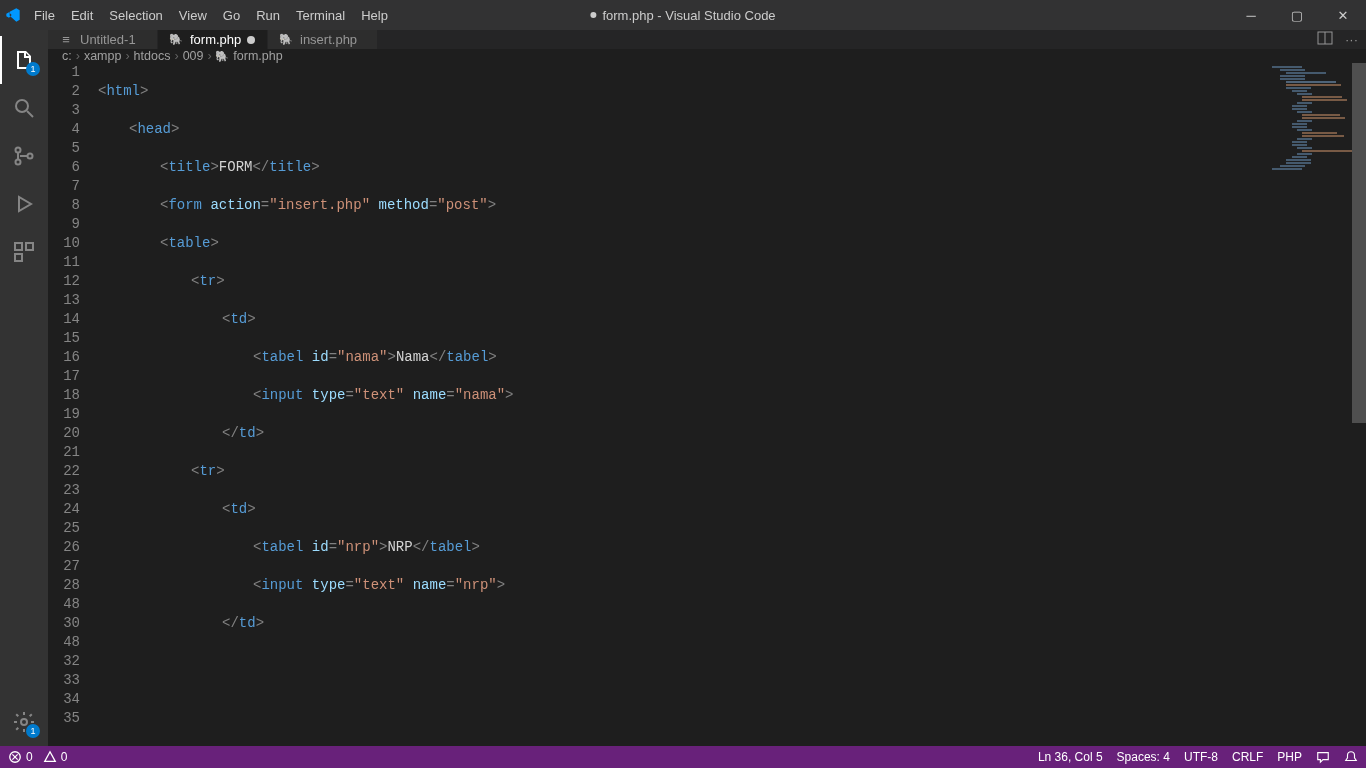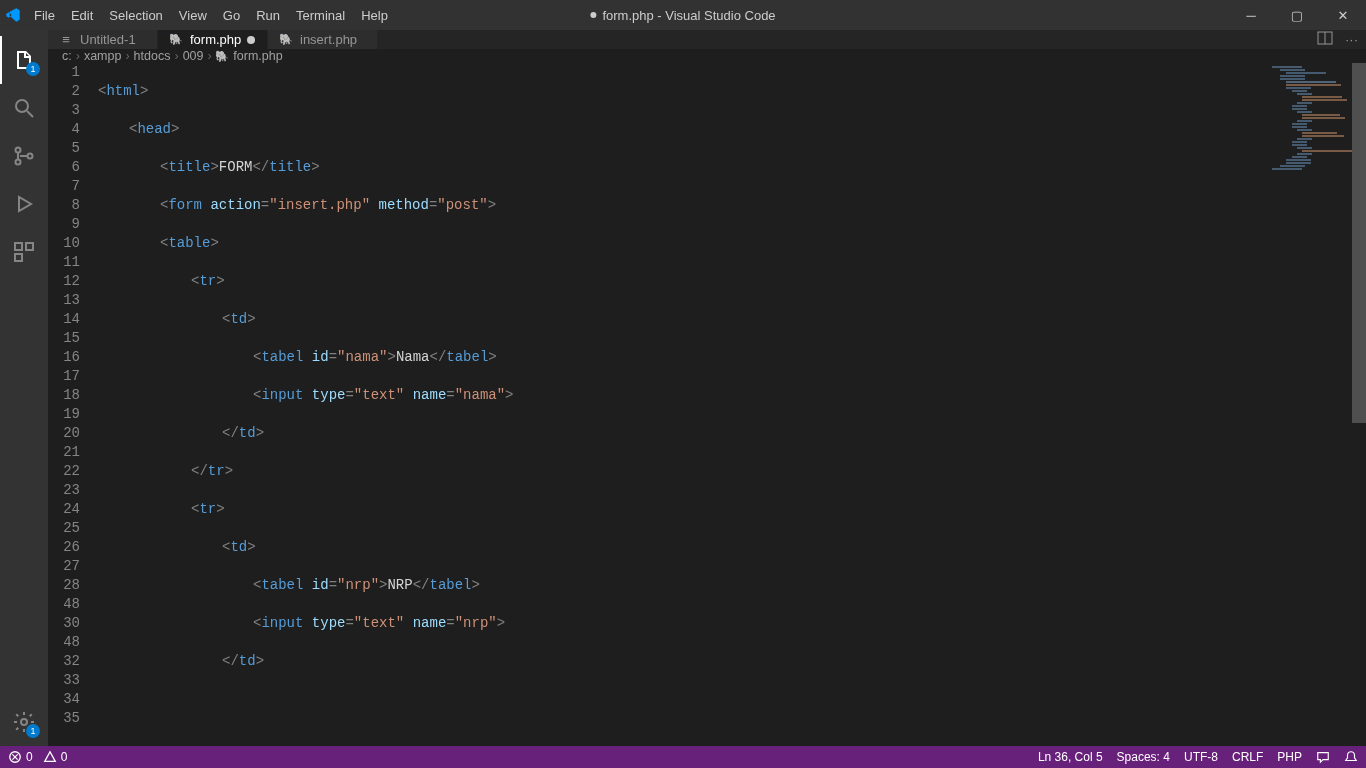--- a/index.html
+++ b/index.html
@@ -353,21 +353,20 @@
 <div class="line"><span class="p">&lt;</span><span class="tg">html</span><span class="p">&gt;</span></div>
 <div class="line"><span class="pad4"></span><span class="p">&lt;</span><span class="tg">head</span><span class="p">&gt;</span></div>
 <div class="line"><span class="pad8"></span><span class="p">&lt;</span><span class="tg">title</span><span class="p">&gt;</span><span class="txt">FORM</span><span class="p">&lt;/</span><span class="tg">title</span><span class="p">&gt;</span></div>
 <div class="line"><span class="pad8"></span><span class="p">&lt;</span><span class="tg">form</span> <span class="attr">action</span><span class="p">=</span><span class="str">"insert.php"</span> <span class="attr">method</span><span class="p">=</span><span class="str">"post"</span><span class="p">&gt;</span></div>
 <div class="line"><span class="pad8"></span><span class="p">&lt;</span><span class="tg">table</span><span class="p">&gt;</span></div>
 <div class="line"><span class="pad12"></span><span class="p">&lt;</span><span class="tg">tr</span><span class="p">&gt;</span></div>
 <div class="line"><span class="pad16"></span><span class="p">&lt;</span><span class="tg">td</span><span class="p">&gt;</span></div>
 <div class="line"><span class="pad20"></span><span class="p">&lt;</span><span class="tg">tabel</span> <span class="attr">id</span><span class="p">=</span><span class="str">"nama"</span><span class="p">&gt;</span><span class="txt">Nama</span><span class="p">&lt;/</span><span class="tg">tabel</span><span class="p">&gt;</span></div>
 <div class="line"><span class="pad20"></span><span class="p">&lt;</span><span class="tg">input</span> <span class="attr">type</span><span class="p">=</span><span class="str">"text"</span> <span class="attr">name</span><span class="p">=</span><span class="str">"nama"</span><span class="p">&gt;</span></div>
 <div class="line"><span class="pad16"></span><span class="p">&lt;/</span><span class="tg">td</span><span class="p">&gt;</span></div>
-<div class="line"><span class="pad12"></span><span class="p">&lt;/</span><span class="tg">tr</span><span class="p">&gt;</span></div>
 <div class="line"><span class="pad12"></span><span class="p">&lt;</span><span class="tg">tr</span><span class="p">&gt;</span></div>
 <div class="line"><span class="pad16"></span><span class="p">&lt;</span><span class="tg">td</span><span class="p">&gt;</span></div>
 <div class="line"><span class="pad20"></span><span class="p">&lt;</span><span class="tg">tabel</span> <span class="attr">id</span><span class="p">=</span><span class="str">"nrp"</span><span class="p">&gt;</span><span class="txt">NRP</span><span class="p">&lt;/</span><span class="tg">tabel</span><span class="p">&gt;</span></div>
 <div class="line"><span class="pad20"></span><span class="p">&lt;</span><span class="tg">input</span> <span class="attr">type</span><span class="p">=</span><span class="str">"text"</span> <span class="attr">name</span><span class="p">=</span><span class="str">"nrp"</span><span class="p">&gt;</span></div>
 <div class="line"><span class="pad16"></span><span class="p">&lt;/</span><span class="tg">td</span><span class="p">&gt;</span></div>
 
 
 
 
 

